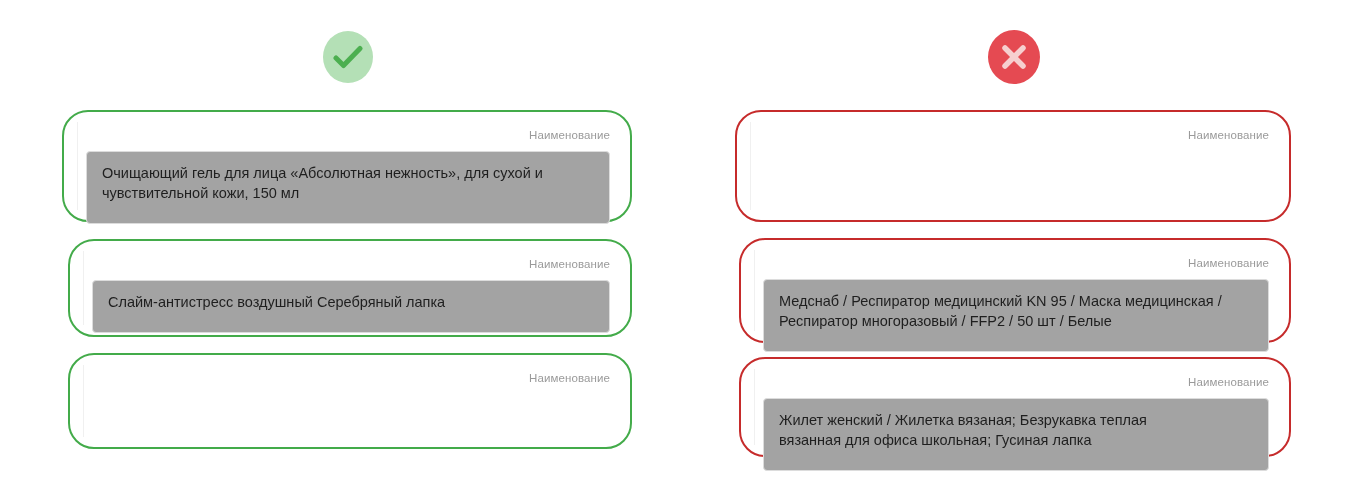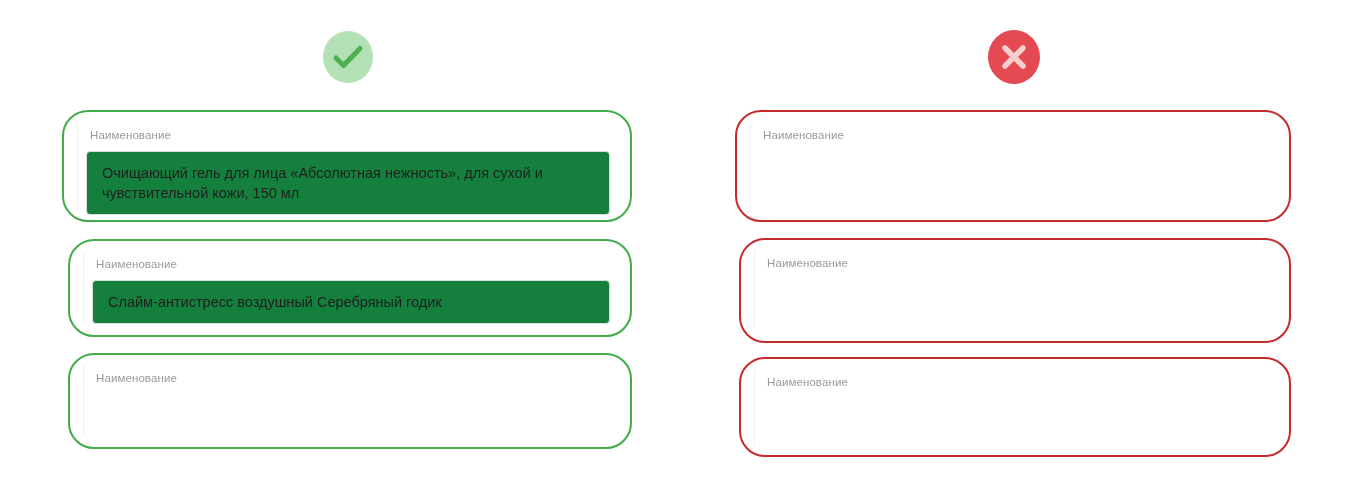--- a/index.html
+++ b/index.html
@@ -87,28 +87,29 @@
     width: 1px;
     background: #f0f0f0;
   }
 
   .card-label {
     font-size: 11.5px;
     line-height: 14px;
     color: #9a9a9a;
     margin: 2px 0 9px 4px;
     letter-spacing: 0.1px;
+    text-align: right;
   }
 
   .card-field {
     box-sizing: border-box;
     border: 1px solid #dcdcdc;
     border-radius: 4px;
-    background: #15803d;
-    padding: 11px 14px 11px 15px;
+    background: #a3a3a3;
+    padding: 11px 14px 20px 15px;
     font-size: 14.5px;
     line-height: 20px;
     color: #1f1f1f;
     min-height: 42px;
     white-space: pre-line;
   }
 
   
   .column.left  .card:nth-child(1) { margin-left: 0px;  width: 570px; height: 112px; margin-bottom: 17px; }
   .column.left  .card:nth-child(2) { margin-left: 6px;  width: 564px; height: 98px;  margin-bottom: 16px; }
@@ -138,21 +139,21 @@
       <div class="card ok">
         <div class="seam"></div>
         <div class="card-label">Наименование</div>
         <div class="card-field">Очищающий гель для лица «Абсолютная нежность», для сухой и
 чувствительной кожи, 150 мл</div>
       </div>
 
       <div class="card ok">
         <div class="seam"></div>
         <div class="card-label">Наименование</div>
-        <div class="card-field">Слайм-антистресс воздушный Серебряный годик</div>
+        <div class="card-field">Слайм-антистресс воздушный Серебряный лапка</div>
       </div>
 
       <div class="card ok">
         <div class="seam"></div>
         <div class="card-label">Наименование</div>
       </div>
 
     </div>
   </div>
 
@@ -169,23 +170,27 @@
     <div class="cards">
 
       <div class="card bad">
         <div class="seam"></div>
         <div class="card-label">Наименование</div>
       </div>
 
       <div class="card bad">
         <div class="seam"></div>
         <div class="card-label">Наименование</div>
+        <div class="card-field">Медснаб / Респиратор медицинский KN 95 / Маска медицинская /
+Респиратор многоразовый / FFP2 / 50 шт / Белые</div>
       </div>
 
       <div class="card bad">
         <div class="seam"></div>
         <div class="card-label">Наименование</div>
+        <div class="card-field">Жилет женский / Жилетка вязаная; Безрукавка теплая
+вязанная для офиса школьная; Гусиная лапка</div>
       </div>
 
     </div>
   </div>
 
 </div>
 
 </body></html>

